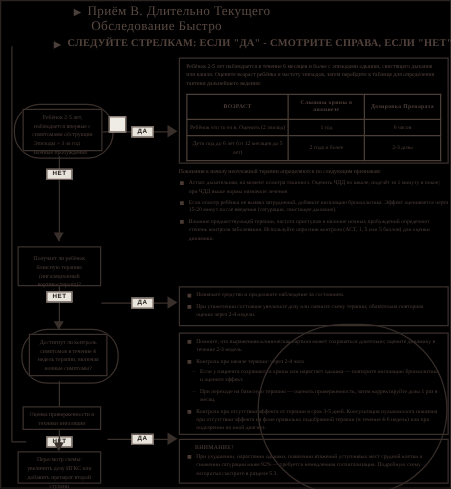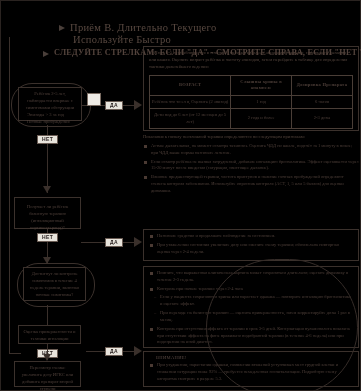--- a/index.html
+++ b/index.html
@@ -11,21 +11,21 @@
   #slide{
     position:relative;width:361px;height:391px;
     background:#000;
     box-sizing:border-box;
     border:1px solid #2a2320;
   }
 
   
   .hdr{position:absolute;left:0;top:0;width:361px;}
   .hline{display:flex;align-items:flex-start;gap:5px;}
-  .hline1{margin:21px 0 0 58px;}
+  .hline1{margin:3px 0 0 58px;}
   .hline2{margin:1px 0 0 72px;}
   .hline3{margin:3px 0 0 42px;}
   .tri{
     width:0;height:0;flex:none;margin-top:3px;
     border-top:3.5px solid transparent;
     border-bottom:3.5px solid transparent;
     border-left:6px solid #4a3f3a;
   }
   .h1t{font-size:10.5px;color:#584840;letter-spacing:.3px;white-space:nowrap;}
   .h2t{font-size:10.5px;color:#584840;letter-spacing:.3px;white-space:nowrap;}
@@ -89,21 +89,21 @@
 <body>
 
 <div id="slide">
 
   <div class="hdr">
     <div class="hline hline1">
       <span class="tri"></span>
       <span class="h1t">Приём В. Длительно Текущего</span>
     </div>
     <div class="hline hline2">
-      <span class="h2t">Используйте Быстро</span>
+      <span class="h2t">Обследование Быстро</span>
     </div>
     <div class="hline hline3">
       <span class="tri"></span>
       <span class="h3t">СЛЕДУЙТЕ СТРЕЛКАМ: ЕСЛИ "ДА" - СМОТРИТЕ СПРАВА, ЕСЛИ "НЕТ" - ВНИЗ</span>
     </div>
   </div>
 
   <div class="rbox" style="left:142px;top:45px;width:216px;height:85px;">
     <div class="rlead">Ребёнок 2-5 лет наблюдается в течение 6 месяцев и более с эпизодами одышки, свистящего дыхания или кашля. Оцените возраст ребёнка и частоту эпизодов, затем перейдите к таблице для определения тактики дальнейшего ведения:</div>
     <table class="agetbl" style="margin-top:4px;">

